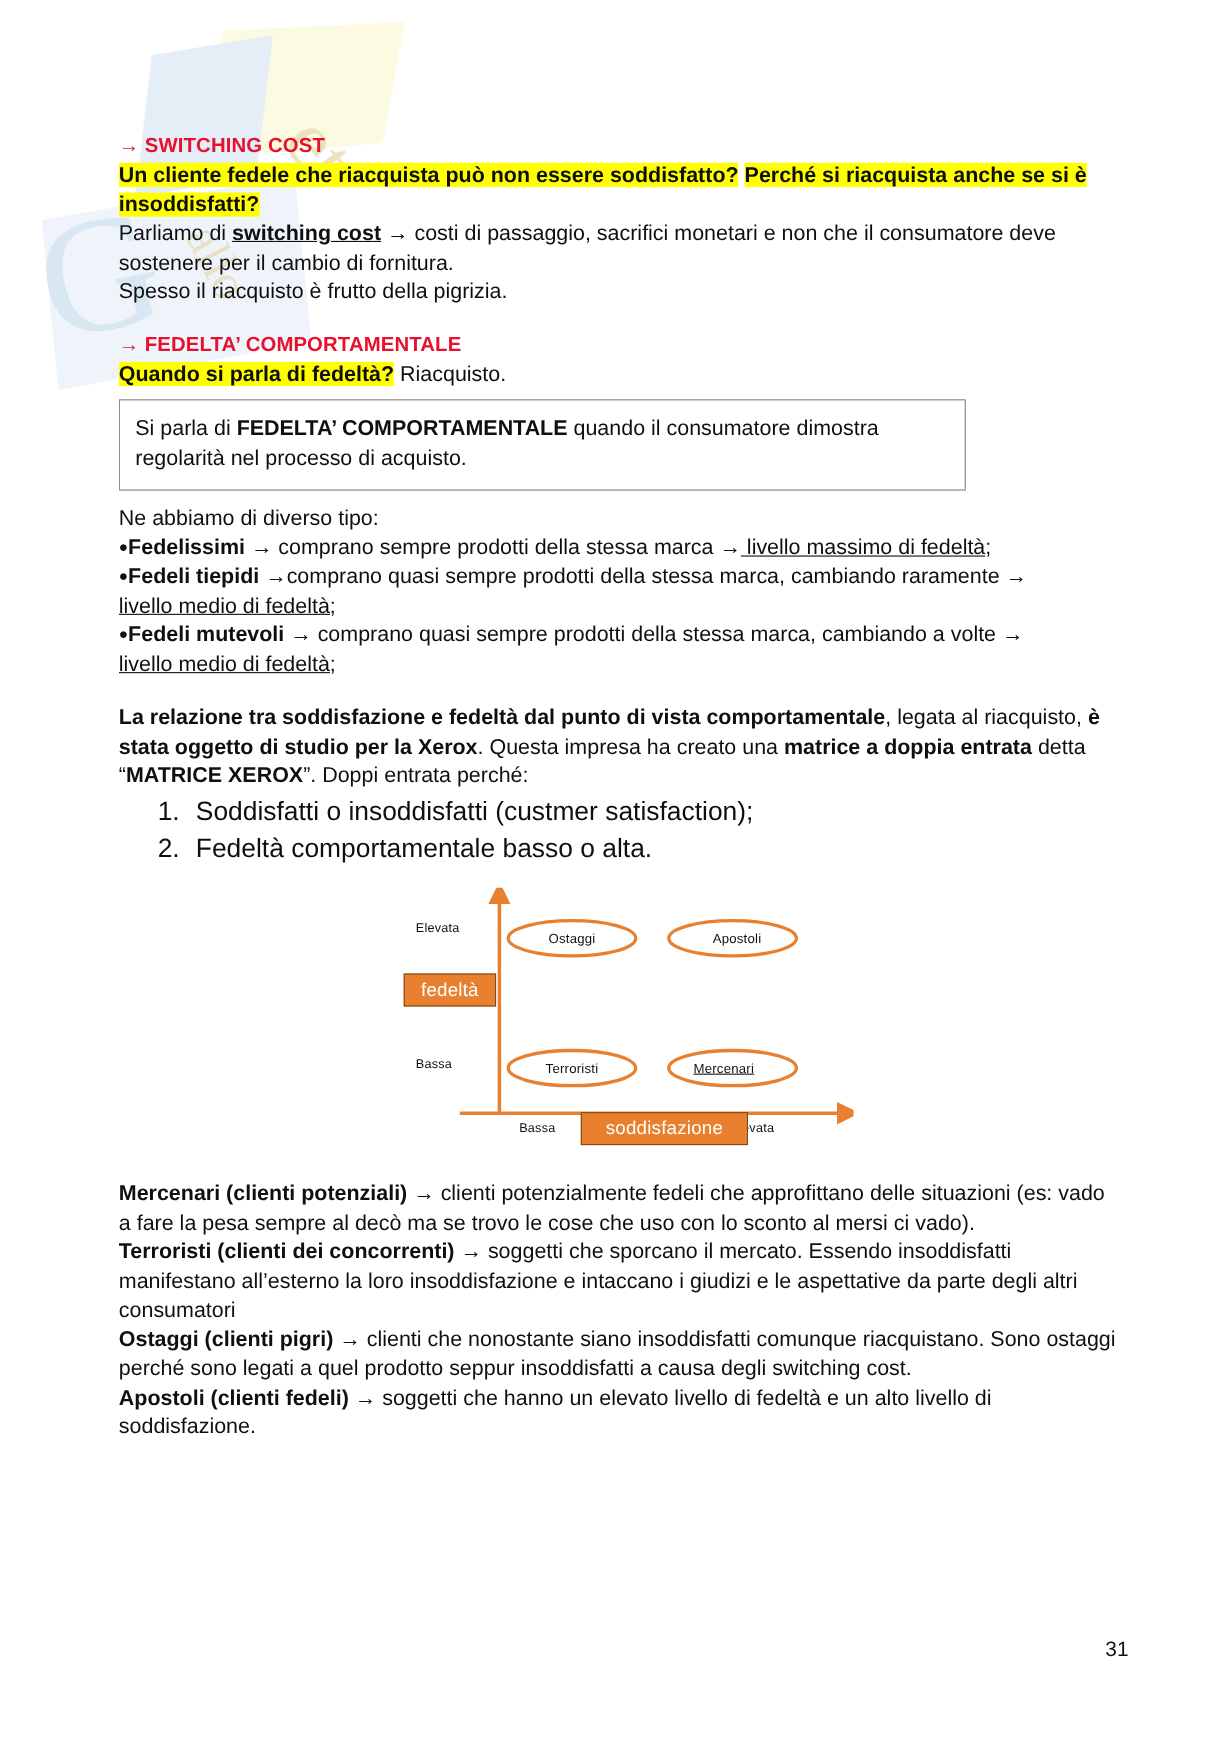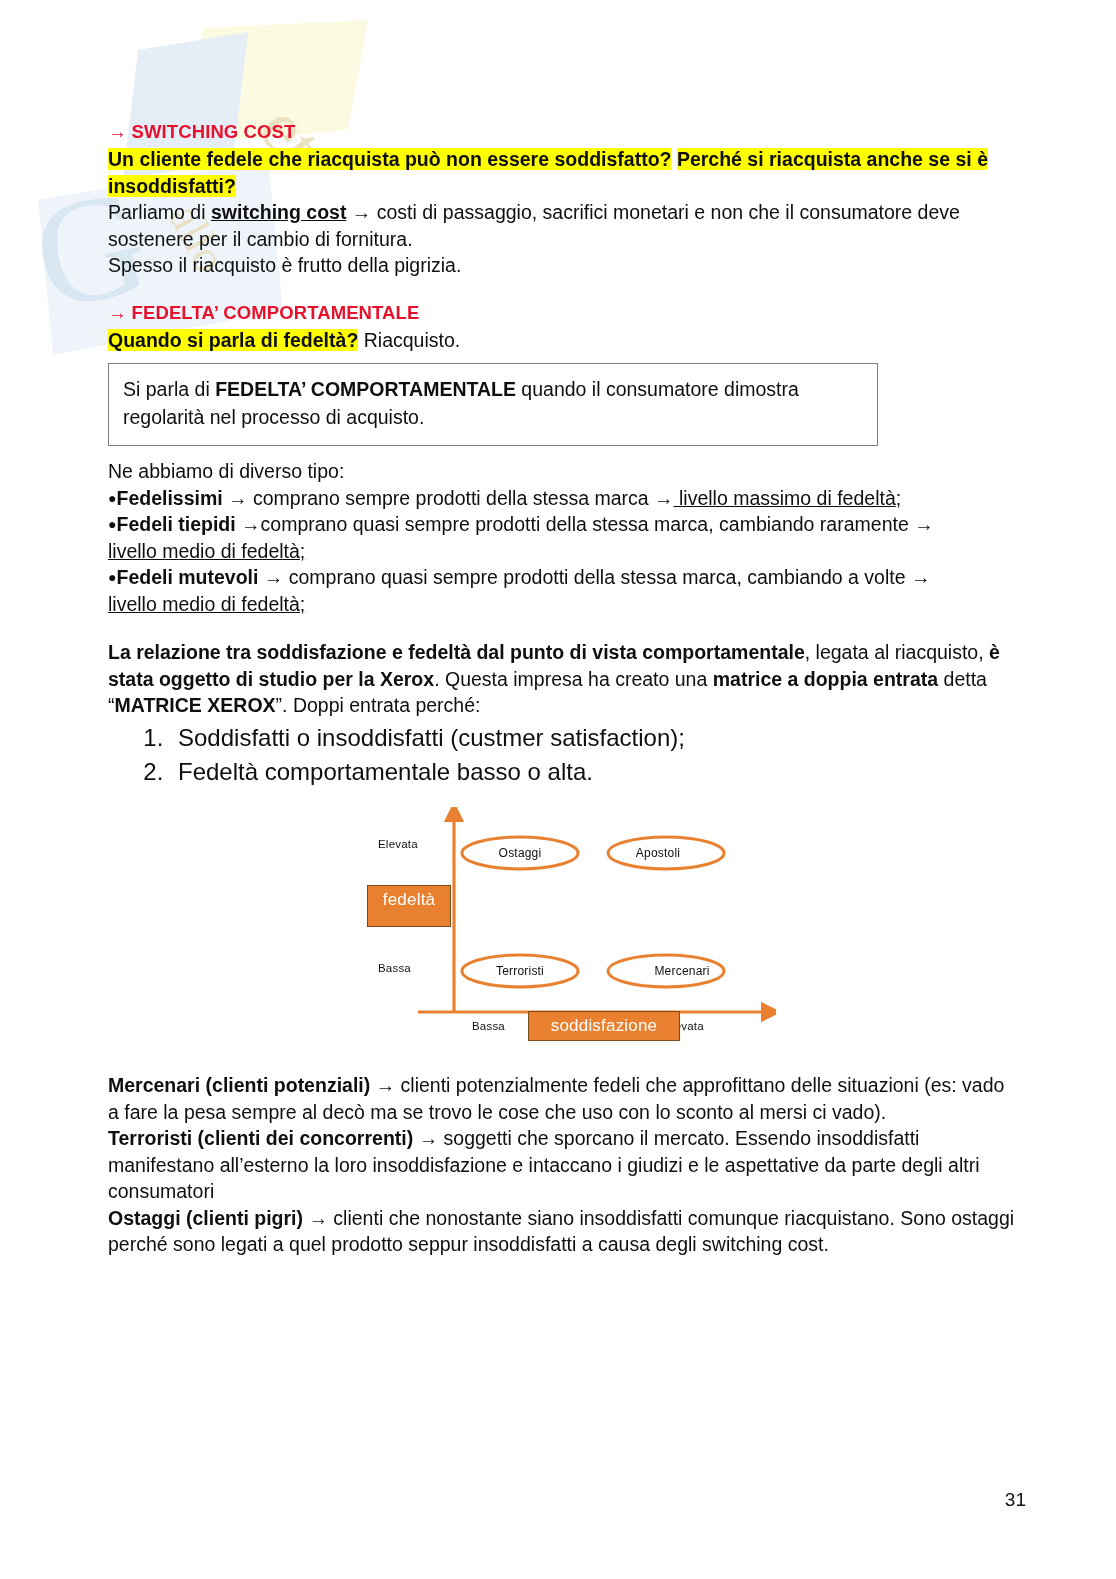--- a/index.html
+++ b/index.html
@@ -244,37 +244,40 @@
         <ellipse cx="144" cy="164" rx="58" ry="16" fill="#ffffff" stroke="#E8802F" stroke-width="3"></ellipse>
         <ellipse cx="290" cy="164" rx="58" ry="16" fill="#ffffff" stroke="#E8802F" stroke-width="3"></ellipse>
       </svg>
 
       <div class="axis-label" style="left:2px; top:31px;">Elevata</div>
       <div class="axis-label" style="left:2px; top:155px;">Bassa</div>
       <div class="axis-label" style="left:96px; top:213px;">Bassa</div>
       <div class="axis-label" style="left:288px; top:213px;">Elevata</div>
 
       <div class="ell-label" style="left:114px; top:39px; width:60px;">Ostaggi</div>
-      <div class="ell-label" style="left:252px; top:39px; width:60px;text-align:center;">Apostoli</div>
+      <div class="ell-label" style="left:264px; top:39px; width:60px;text-align:center;">Apostoli</div>
       <div class="ell-label" style="left:114px; top:157px; width:60px;">Terroristi</div>
-      <div class="ell-label" style="left:276px; top:157px; width:60px;">Mercenari</div>
-
-      <div class="orange-box" style="left:-9px; top:78px; width:84px; height:42px; line-height:28px;">fedeltà</div>
+      <div class="ell-label" style="left:252px; top:157px; width:60px;text-decoration:underline;">Mercenari</div>
+
+      <div class="orange-box" style="left:-9px; top:78px; width:84px; height:30px; line-height:28px;">fedeltà</div>
       <div class="orange-box" style="left:152px; top:204px; width:152px; height:30px; line-height:28px;">soddisfazione</div>
     </div>
 
     <div class="spacer-lg"></div>
 
     <div class="body">
       <span class="b">Mercenari (clienti potenziali)</span> <span>→</span><span> clienti potenzialmente fedeli che approfittano delle situazioni (es: vado a fare la pesa sempre al decò ma se trovo le cose che uso con lo sconto al mersi ci vado).</span>
     </div>
     <div class="body">
       <span class="b">Terroristi (clienti dei concorrenti)</span> <span>→</span><span> soggetti che sporcano il mercato. Essendo insoddisfatti manifestano all’esterno la loro insoddisfazione e intaccano i giudizi e le aspettative da parte degli altri consumatori</span>
     </div>
     <div class="body">
       <span class="b">Ostaggi (clienti pigri)</span> <span>→</span><span> clienti che nonostante siano insoddisfatti comunque riacquistano. Sono ostaggi perché sono legati a quel prodotto seppur insoddisfatti a causa degli switching cost.</span>
     </div>
+    <div class="body">
+      <span class="b">Apostoli (clienti fedeli)</span> <span>→</span><span> soggetti che hanno un elevato livello di fedeltà e un alto livello di soddisfazione.</span>
+    </div>
 
   </div>
 
   <div class="page-number">31</div>
 
 </div>
 
 </body></html>

